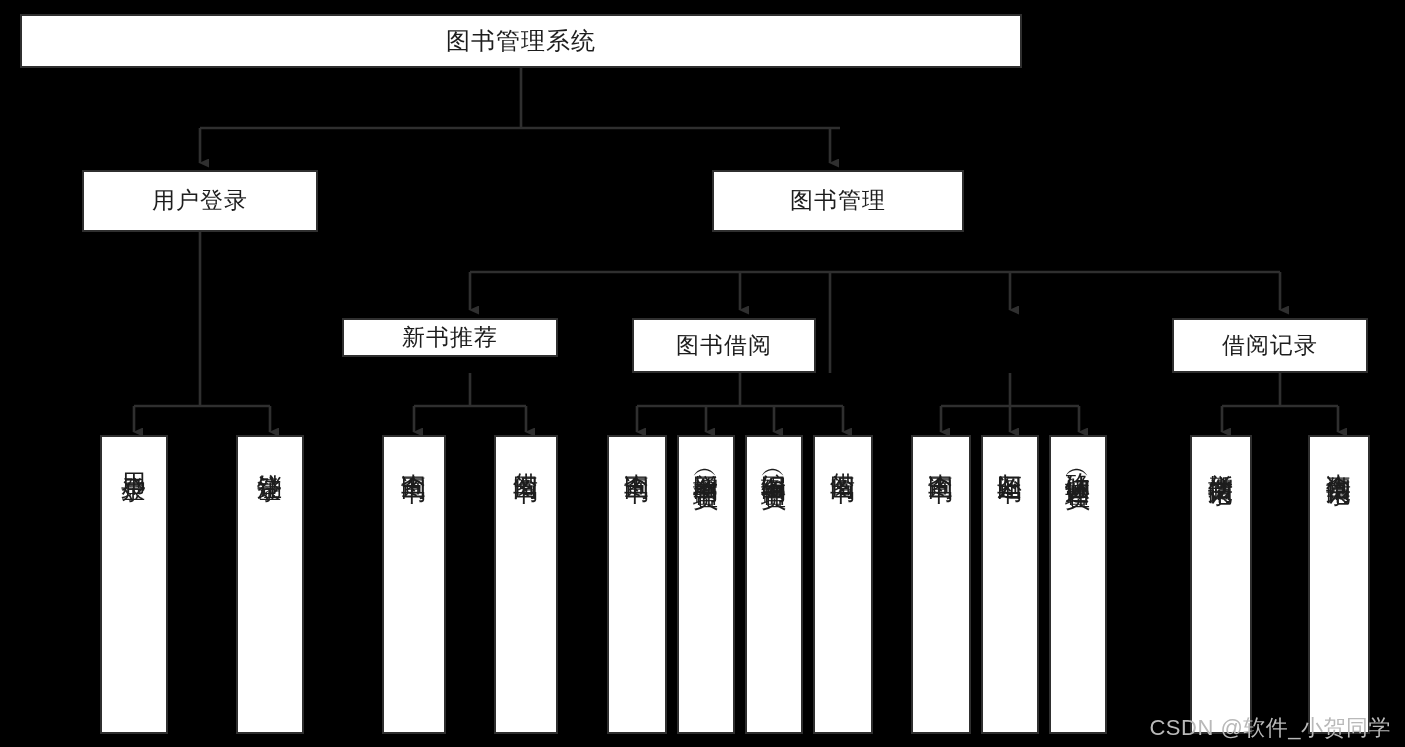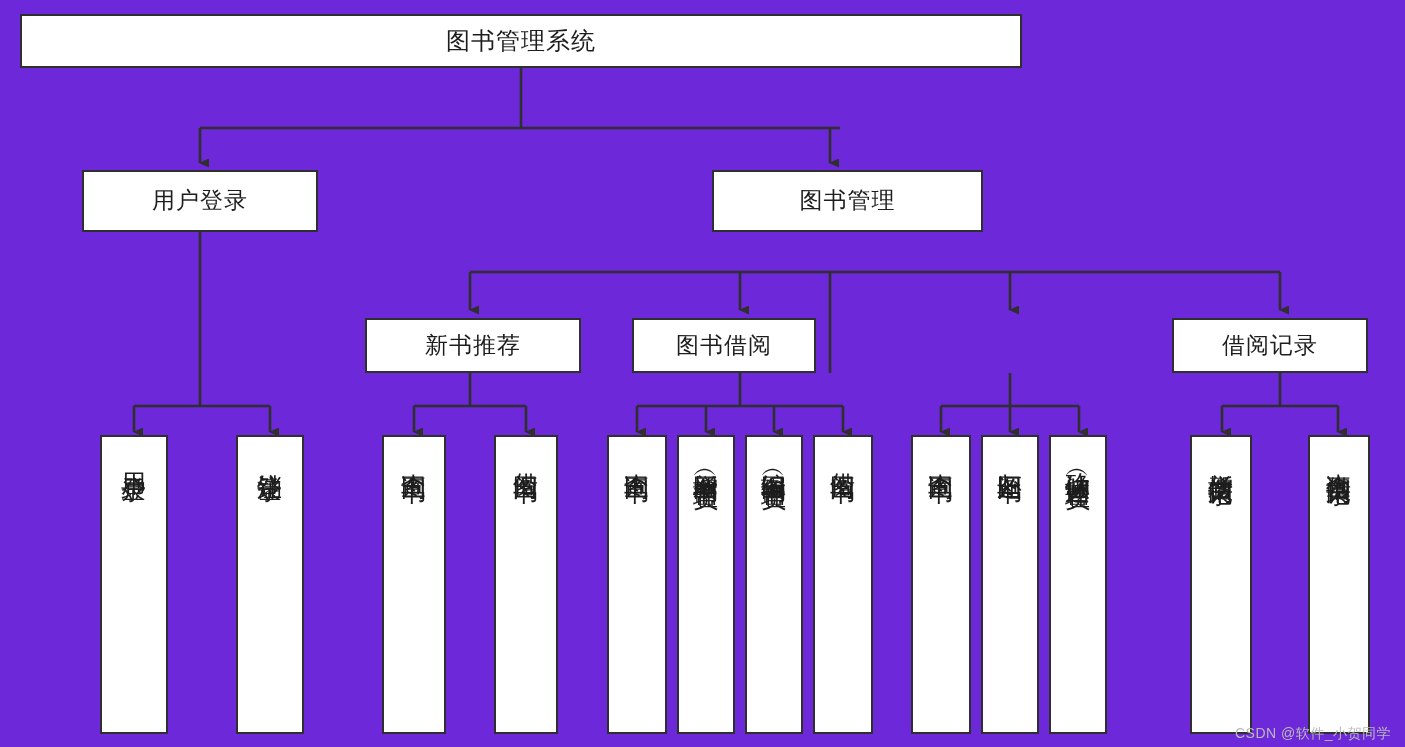--- a/index.html
+++ b/index.html
@@ -8,21 +8,21 @@
     padding: 0;
     background: #ffffff;
   }
   body {
     font-family: "Liberation Sans", "DejaVu Sans", sans-serif;
   }
   #diagram-root {
     position: relative;
     width: 1405px;
     height: 747px;
-    background: #6d28d9;
+    background: #000000;
     overflow: hidden;
   }
   #wire-layer {
     position: absolute;
     left: 0;
     top: 0;
     width: 1405px;
     height: 747px;
     pointer-events: none;
   }
@@ -56,21 +56,21 @@
     font-size: 25px;
     line-height: 1.12;
     letter-spacing: 2px;
     text-align: left;
     display: block;
   }
   .watermark {
     position: absolute;
     right: 14px;
     bottom: 4px;
-    font-size: 14px;
+    font-size: 22px;
     color: #b9b9b9;
     letter-spacing: 0.5px;
     white-space: nowrap;
     z-index: 5;
     font-family: "Liberation Sans", "DejaVu Sans", sans-serif;
   }
 </style>
 </head>
 <body>
 
@@ -126,25 +126,25 @@
     </g>
   </svg>
 
   <div class="node node-h node-root" style="left:20px; top:14px; width:1002px; height:54px;">
     <span>图书管理系统</span>
   </div>
 
   <div class="node node-h" style="left:82px; top:170px; width:236px; height:62px;">
     <span>用户登录</span>
   </div>
-  <div class="node node-h" style="left:712px; top:170px; width:271px; height:62px;">
+  <div class="node node-h" style="left:712px; top:170px; width:252px; height:62px;">
     <span>图书管理</span>
   </div>
 
-  <div class="node node-h" style="left:365px; top:318px; width:216px; height:55px;">
+  <div class="node node-h" style="left:342px; top:318px; width:216px; height:39px;">
     <span>新书推荐</span>
   </div>
   <div class="node node-h" style="left:632px; top:318px; width:184px; height:55px;">
     <span>图书借阅</span>
   </div>
   <div class="node node-h" style="left:1172px; top:318px; width:196px; height:55px;">
     <span>借阅记录</span>
   </div>
 
   <div class="node node-v" style="left:100px; top:435px; width:68px; height:299px;">

